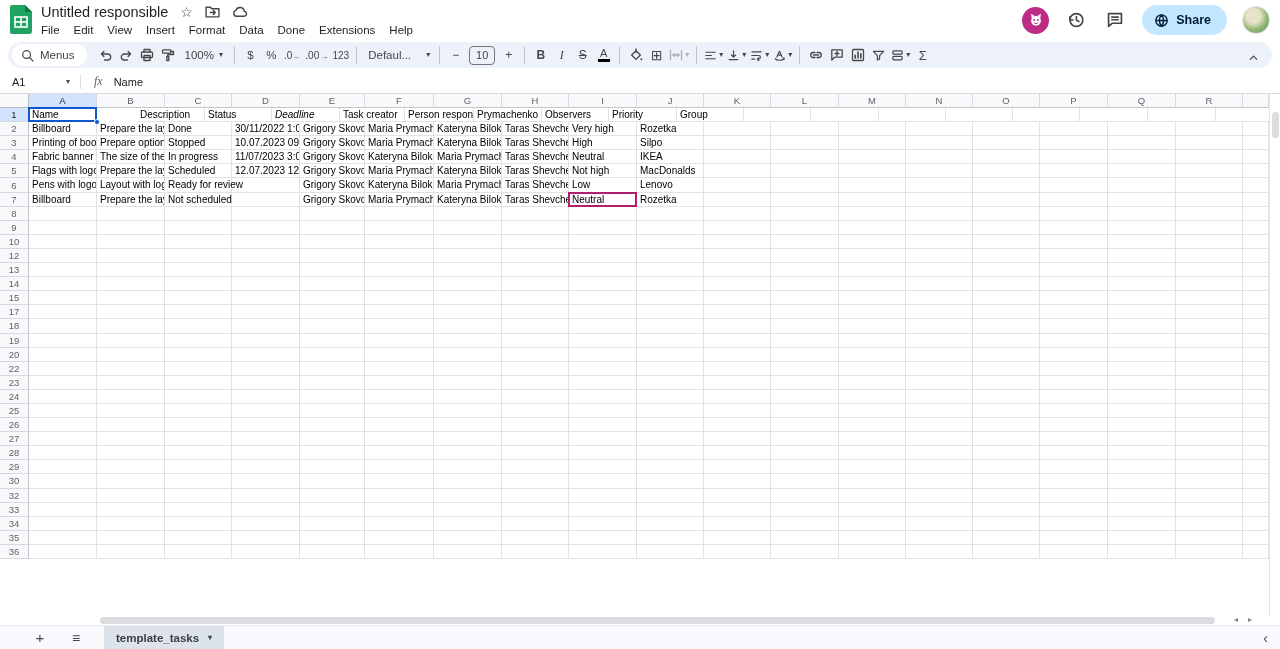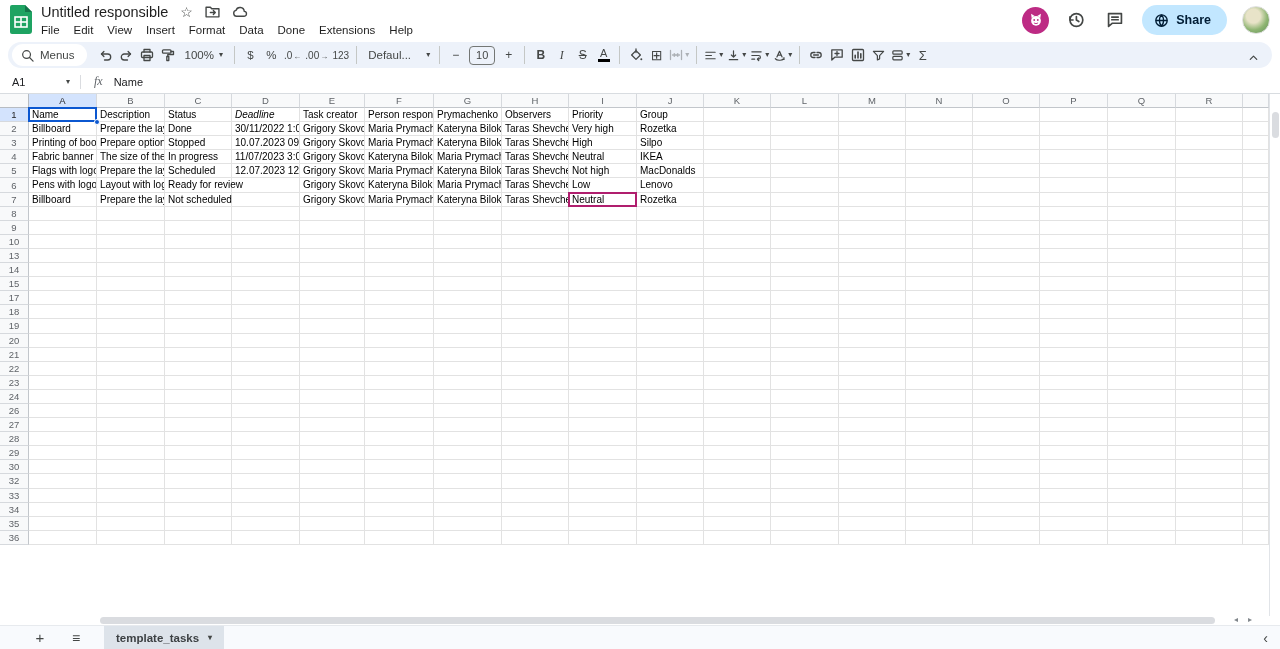--- a/index.html
+++ b/index.html
@@ -354,21 +354,21 @@
         <div class="colhdr" style="width: 67px;">N</div>
         <div class="colhdr" style="width: 67px;">O</div>
         <div class="colhdr" style="width: 68px;">P</div>
         <div class="colhdr" style="width: 68px;">Q</div>
         <div class="colhdr" style="width: 67px;">R</div>
         <div class="colhdr" style="width: 26px;"></div>
       </div>
       <div class="grow">
         <div class="rowhdr sel">1</div>
         <div class="cell" style="width: 68px;">Name</div>
-        <div class="cell" style="width: 68px;">Description</div>
+        <div class="cell" style="width: 68px; margin-left: 40px;">Description</div>
         <div class="cell" style="width: 67px;">Status</div>
         <div class="cell" style="width: 68px; font-style: italic;">Deadline</div>
         <div class="cell" style="width: 65px;">Task creator</div>
         <div class="cell" style="width: 69px;">Person responsible</div>
         <div class="cell" style="width: 68px;">Prymachenko</div>
         <div class="cell" style="width: 67px;">Observers</div>
         <div class="cell" style="width: 68px;">Priority</div>
         <div class="cell ovf" style="width: 67px;">Group</div>
         <div class="cell" style="width: 67px;"></div>
         <div class="cell" style="width: 68px;"></div>
@@ -572,20 +572,42 @@
         <div class="cell" style="width: 68px;"></div>
         <div class="cell" style="width: 67px;"></div>
         <div class="cell" style="width: 67px;"></div>
         <div class="cell" style="width: 67px;"></div>
         <div class="cell" style="width: 68px;"></div>
         <div class="cell" style="width: 68px;"></div>
         <div class="cell" style="width: 67px;"></div>
         <div class="cell" style="width: 26px;"></div>
       </div>
       <div class="grow">
+        <div class="rowhdr">12</div>
+        <div class="cell" style="width: 68px;"></div>
+        <div class="cell" style="width: 68px;"></div>
+        <div class="cell" style="width: 67px;"></div>
+        <div class="cell" style="width: 68px;"></div>
+        <div class="cell" style="width: 65px;"></div>
+        <div class="cell" style="width: 69px;"></div>
+        <div class="cell" style="width: 68px;"></div>
+        <div class="cell" style="width: 67px;"></div>
+        <div class="cell" style="width: 68px;"></div>
+        <div class="cell" style="width: 67px;"></div>
+        <div class="cell" style="width: 67px;"></div>
+        <div class="cell" style="width: 68px;"></div>
+        <div class="cell" style="width: 67px;"></div>
+        <div class="cell" style="width: 67px;"></div>
+        <div class="cell" style="width: 67px;"></div>
+        <div class="cell" style="width: 68px;"></div>
+        <div class="cell" style="width: 68px;"></div>
+        <div class="cell" style="width: 67px;"></div>
+        <div class="cell" style="width: 26px;"></div>
+      </div>
+      <div class="grow">
         <div class="rowhdr">13</div>
         <div class="cell" style="width: 68px;"></div>
         <div class="cell" style="width: 68px;"></div>
         <div class="cell" style="width: 67px;"></div>
         <div class="cell" style="width: 68px;"></div>
         <div class="cell" style="width: 65px;"></div>
         <div class="cell" style="width: 69px;"></div>
         <div class="cell" style="width: 68px;"></div>
         <div class="cell" style="width: 67px;"></div>
         <div class="cell" style="width: 68px;"></div>
@@ -726,42 +748,20 @@
         <div class="cell" style="width: 68px;"></div>
         <div class="cell" style="width: 67px;"></div>
         <div class="cell" style="width: 67px;"></div>
         <div class="cell" style="width: 67px;"></div>
         <div class="cell" style="width: 68px;"></div>
         <div class="cell" style="width: 68px;"></div>
         <div class="cell" style="width: 67px;"></div>
         <div class="cell" style="width: 26px;"></div>
       </div>
       <div class="grow">
-        <div class="rowhdr">21</div>
-        <div class="cell" style="width: 68px;"></div>
-        <div class="cell" style="width: 68px;"></div>
-        <div class="cell" style="width: 67px;"></div>
-        <div class="cell" style="width: 68px;"></div>
-        <div class="cell" style="width: 65px;"></div>
-        <div class="cell" style="width: 69px;"></div>
-        <div class="cell" style="width: 68px;"></div>
-        <div class="cell" style="width: 67px;"></div>
-        <div class="cell" style="width: 68px;"></div>
-        <div class="cell" style="width: 67px;"></div>
-        <div class="cell" style="width: 67px;"></div>
-        <div class="cell" style="width: 68px;"></div>
-        <div class="cell" style="width: 67px;"></div>
-        <div class="cell" style="width: 67px;"></div>
-        <div class="cell" style="width: 67px;"></div>
-        <div class="cell" style="width: 68px;"></div>
-        <div class="cell" style="width: 68px;"></div>
-        <div class="cell" style="width: 67px;"></div>
-        <div class="cell" style="width: 26px;"></div>
-      </div>
-      <div class="grow">
         <div class="rowhdr">22</div>
         <div class="cell" style="width: 68px;"></div>
         <div class="cell" style="width: 68px;"></div>
         <div class="cell" style="width: 67px;"></div>
         <div class="cell" style="width: 68px;"></div>
         <div class="cell" style="width: 65px;"></div>
         <div class="cell" style="width: 69px;"></div>
         <div class="cell" style="width: 68px;"></div>
         <div class="cell" style="width: 67px;"></div>
         <div class="cell" style="width: 68px;"></div>
@@ -793,20 +793,42 @@
         <div class="cell" style="width: 67px;"></div>
         <div class="cell" style="width: 67px;"></div>
         <div class="cell" style="width: 67px;"></div>
         <div class="cell" style="width: 68px;"></div>
         <div class="cell" style="width: 68px;"></div>
         <div class="cell" style="width: 67px;"></div>
         <div class="cell" style="width: 26px;"></div>
       </div>
       <div class="grow">
         <div class="rowhdr">24</div>
+        <div class="cell" style="width: 68px;"></div>
+        <div class="cell" style="width: 68px;"></div>
+        <div class="cell" style="width: 67px;"></div>
+        <div class="cell" style="width: 68px;"></div>
+        <div class="cell" style="width: 65px;"></div>
+        <div class="cell" style="width: 69px;"></div>
+        <div class="cell" style="width: 68px;"></div>
+        <div class="cell" style="width: 67px;"></div>
+        <div class="cell" style="width: 68px;"></div>
+        <div class="cell" style="width: 67px;"></div>
+        <div class="cell" style="width: 67px;"></div>
+        <div class="cell" style="width: 68px;"></div>
+        <div class="cell" style="width: 67px;"></div>
+        <div class="cell" style="width: 67px;"></div>
+        <div class="cell" style="width: 67px;"></div>
+        <div class="cell" style="width: 68px;"></div>
+        <div class="cell" style="width: 68px;"></div>
+        <div class="cell" style="width: 67px;"></div>
+        <div class="cell" style="width: 26px;"></div>
+      </div>
+      <div class="grow">
+        <div class="rowhdr">25</div>
         <div class="cell" style="width: 68px;"></div>
         <div class="cell" style="width: 68px;"></div>
         <div class="cell" style="width: 67px;"></div>
         <div class="cell" style="width: 68px;"></div>
         <div class="cell" style="width: 65px;"></div>
         <div class="cell" style="width: 69px;"></div>
         <div class="cell" style="width: 68px;"></div>
         <div class="cell" style="width: 67px;"></div>
         <div class="cell" style="width: 68px;"></div>
         <div class="cell" style="width: 67px;"></div>

